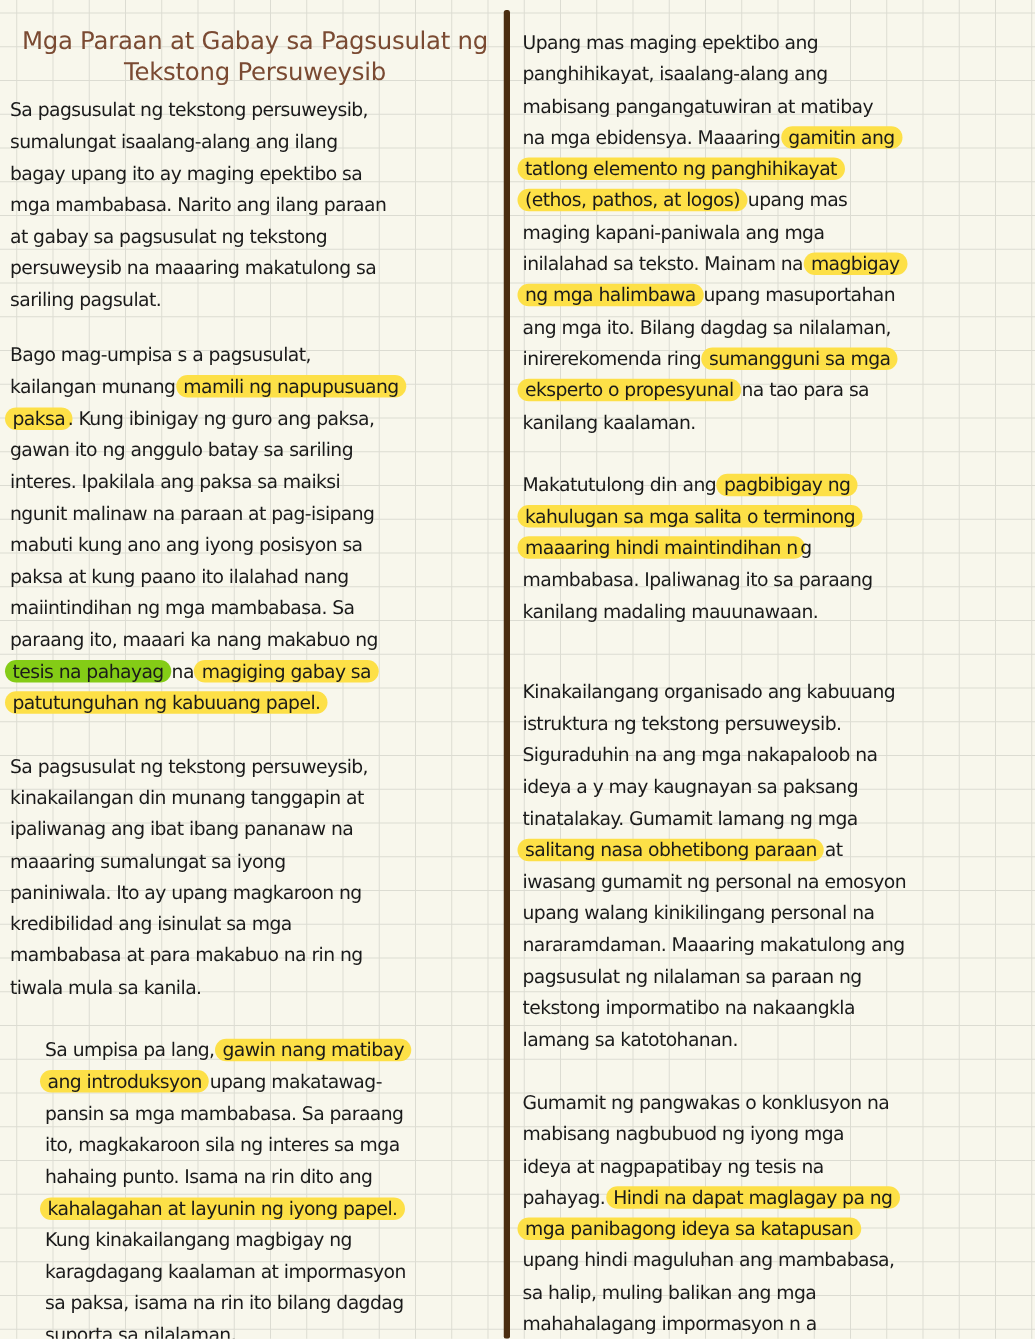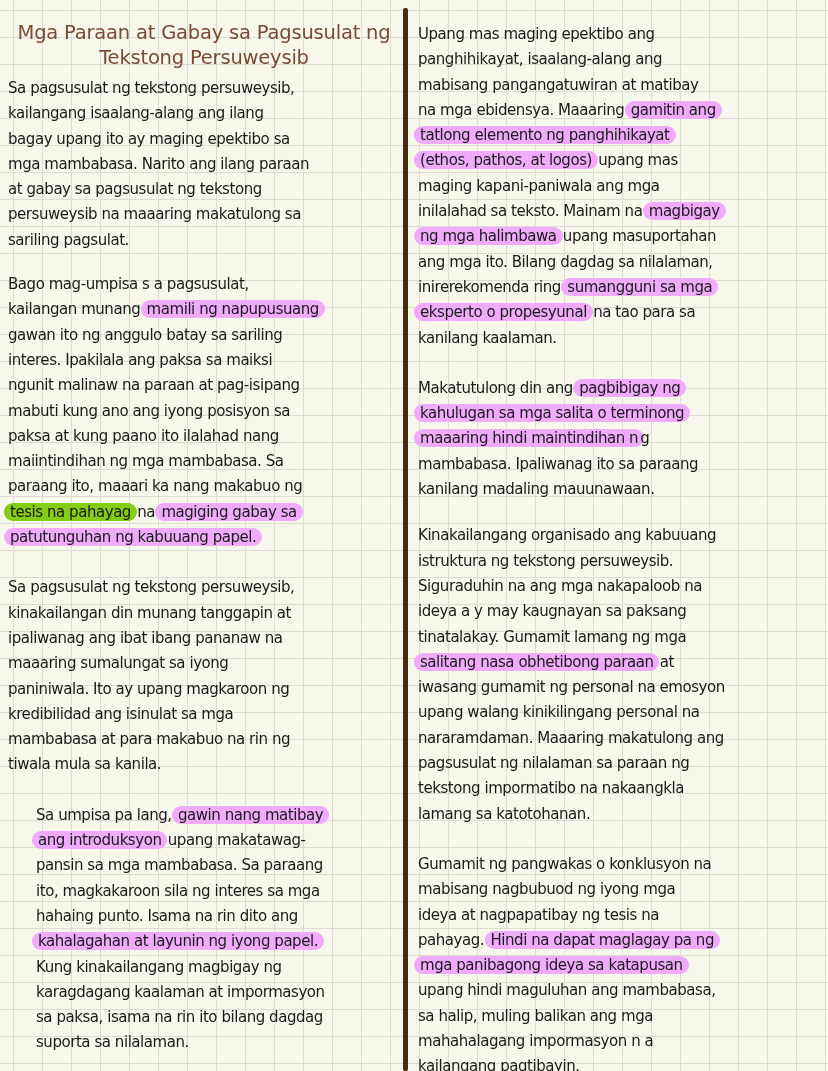--- a/index.html
+++ b/index.html
@@ -25,49 +25,50 @@
   .title {
     color: #7a4a32; font-size: 19.5px; line-height: 25px; text-align: center;
     margin: 4px 0 6px 0; letter-spacing: -0.2px;
   }
   .para {
     font-size: 15px; line-height: 25.3px; letter-spacing: -0.45px;
     margin: 0;
   }
   .line { display: block; white-space: nowrap; }
   .hl {
-    background: #f0abfc; border-radius: 14px; padding: 0 6px; margin: 0 -4px;
+    background: #fde047; border-radius: 14px; padding: 0 6px; margin: 0 -4px;
     box-decoration-break: clone; -webkit-box-decoration-break: clone;
   }
   .hl-grey { background: #84cc16; }
 </style>
 </head>
 <body>
 
 <div class="divider"></div>
 
 <div class="col col-left">
   <div class="title">
     <span class="line">Mga Paraan at Gabay sa Pagsusulat ng</span>
     <span class="line">Tekstong Persuweysib</span>
   </div>
 
   <p class="para" style="margin-top:0;">
     <span class="line">Sa pagsusulat ng tekstong persuweysib,</span>
-    <span class="line">kailangang isaalang-alang ang ilang</span>
+    <span class="line">sumalungat isaalang-alang ang ilang</span>
     <span class="line">bagay upang ito ay maging epektibo sa</span>
     <span class="line">mga mambabasa. Narito ang ilang paraan</span>
     <span class="line">at gabay sa pagsusulat ng tekstong</span>
     <span class="line">persuweysib na maaaring makatulong sa</span>
     <span class="line">sariling pagsulat.</span>
   </p>
 
   <p class="para" style="margin-top:19px;">
     <span class="line">Bago mag-umpisa s a pagsusulat,</span>
     <span class="line"><span>kailangan munang </span><span class="hl">mamili ng napupusuang</span></span>
+    <span class="line"><span class="hl">paksa</span><span>. Kung ibinigay ng guro ang paksa,</span></span>
     <span class="line">gawan ito ng anggulo batay sa sariling</span>
     <span class="line">interes. Ipakilala ang paksa sa maiksi</span>
     <span class="line">ngunit malinaw na paraan at pag-isipang</span>
     <span class="line">mabuti kung ano ang iyong posisyon sa</span>
     <span class="line">paksa at kung paano ito ilalahad nang</span>
     <span class="line">maiintindihan ng mga mambabasa. Sa</span>
     <span class="line">paraang ito, maaari ka nang makabuo ng</span>
     <span class="line"><span class="hl hl-grey">tesis na pahayag</span><span> na </span><span class="hl">magiging gabay sa</span></span>
     <span class="line"><span class="hl">patutunguhan ng kabuuang papel.</span></span>
   </p>
@@ -115,21 +116,21 @@
   </p>
 
   <p class="para" style="margin-top:25px;">
     <span class="line"><span>Makatutulong din ang </span><span class="hl">pagbibigay ng</span></span>
     <span class="line"><span class="hl">kahulugan sa mga salita o terminong</span></span>
     <span class="line"><span class="hl">maaaring hindi maintindihan n</span><span>g</span></span>
     <span class="line">mambabasa. Ipaliwanag ito sa paraang</span>
     <span class="line">kanilang madaling mauunawaan.</span>
   </p>
 
-  <p class="para" style="margin-top:21px;">
+  <p class="para" style="margin-top:39px;">
     <span class="line">Kinakailangang organisado ang kabuuang</span>
     <span class="line">istruktura ng tekstong persuweysib.</span>
     <span class="line">Siguraduhin na ang mga nakapaloob na</span>
     <span class="line">ideya a y may kaugnayan sa paksang</span>
     <span class="line">tinatalakay. Gumamit lamang ng mga</span>
     <span class="line"><span class="hl">salitang nasa obhetibong paraan</span><span> at</span></span>
     <span class="line">iwasang gumamit ng personal na emosyon</span>
     <span class="line">upang walang kinikilingang personal na</span>
     <span class="line">nararamdaman. Maaaring makatulong ang</span>
     <span class="line">pagsusulat ng nilalaman sa paraan ng</span>

